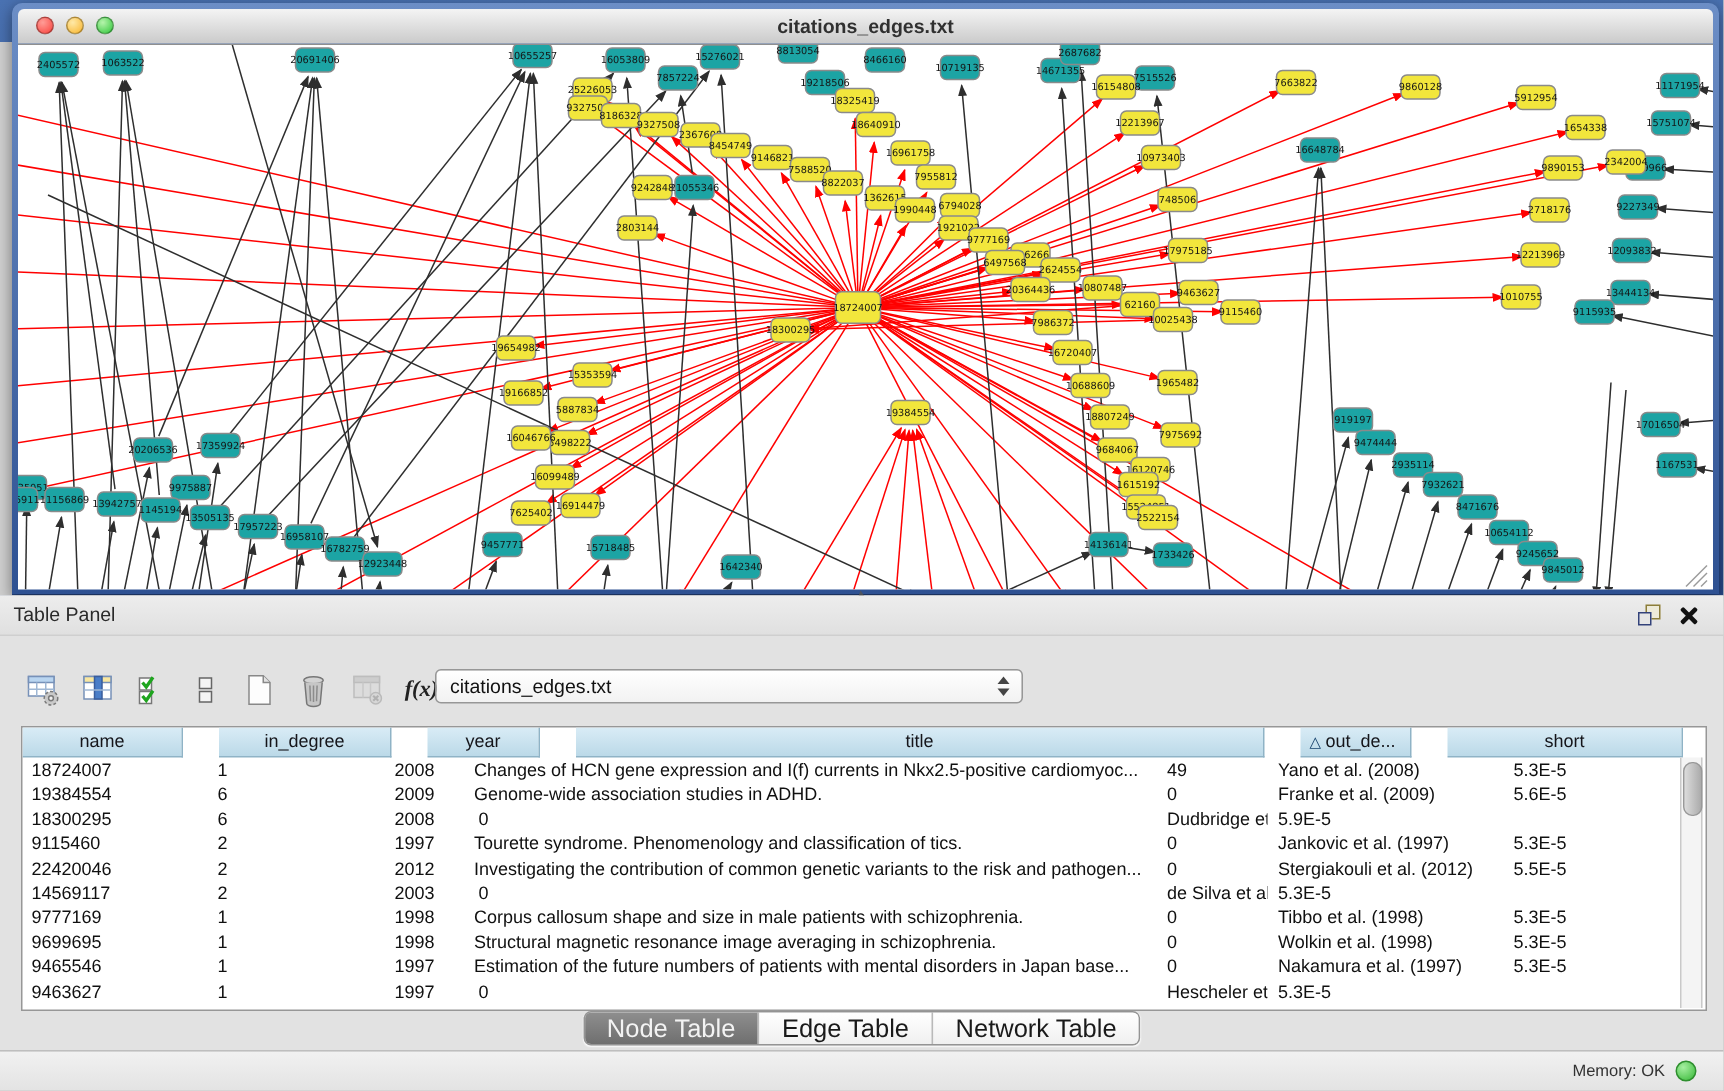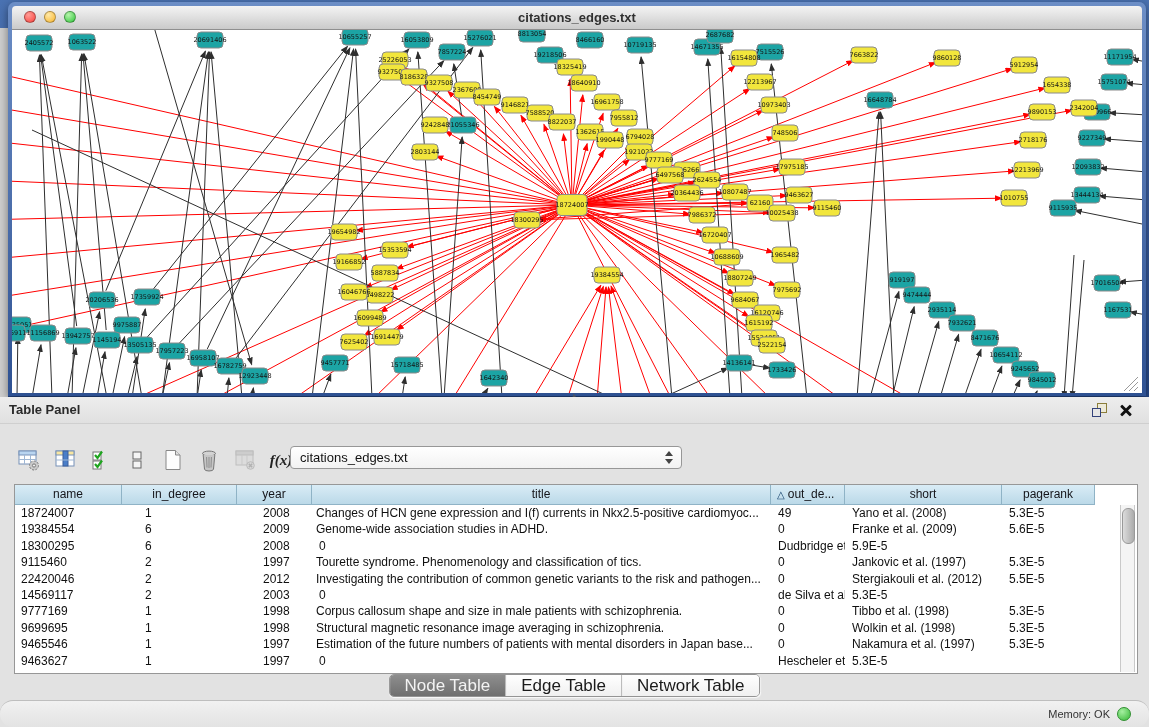--- a/index.html
+++ b/index.html
@@ -25,21 +25,21 @@
   .light.red{background:radial-gradient(circle at 35% 30%,#FF9D97,#F9423C);}
   .light.yellow{background:radial-gradient(circle at 35% 30%,#FFE9A8,#F8B42B);}
   .light.green{background:radial-gradient(circle at 35% 30%,#B6F4AC,#2FC639);}
   .net-canvas{position:relative;height:calc(100% - 23px);background:#FFFFFF;overflow:hidden;}
   .net-canvas svg{display:block;}
 
   
   .table-panel{position:absolute;left:0;top:397px;width:1149px;height:330px;background:#E2E2E2;}
   .panel-title-row{position:absolute;left:0;top:0;width:100%;height:26px;
                    background:linear-gradient(180deg,#EDEDED,#E0E0E0);border-bottom:1px solid #CFCFCF;}
-  .panel-title{position:absolute;left:9px;top:5px;font-size:13px;color:#2A2A2A;font-weight:bold;}
+  .panel-title{position:absolute;left:9px;top:5px;font-size:13px;color:#2A2A2A;}
   .float-btn{position:absolute;right:42px;top:6px;width:15px;height:14px;cursor:pointer;}
   .float-btn .sq1{position:absolute;right:0;top:0;width:8px;height:8px;border:1px solid #8B7D3A;background:#EDEAD8;}
   .float-btn .sq2{position:absolute;left:0;bottom:0;width:7px;height:7px;border:1px solid #33427A;background:#E6E6E6;}
   .close-btn{position:absolute;right:16px;top:6px;width:14px;height:14px;cursor:pointer;}
   .close-btn span{position:absolute;left:0;top:6px;width:14px;height:3px;background:#111;border-radius:1px;}
   .close-btn span:nth-child(1){transform:rotate(45deg);}
   .close-btn span:nth-child(2){transform:rotate(-45deg);}
 
   
   .mouse-cursor{position:absolute;left:572px;top:-3px;width:0;height:0;
@@ -59,21 +59,21 @@
          padding-left:9px;cursor:pointer;}
   .combo .stepper{position:absolute;right:8px;top:4px;display:flex;flex-direction:column;gap:3px;}
   .combo .up{width:0;height:0;border-left:4px solid transparent;border-right:4px solid transparent;
              border-bottom:5px solid #444;}
   .combo .down{width:0;height:0;border-left:4px solid transparent;border-right:4px solid transparent;
                border-top:5px solid #444;}
 
   
   .table-wrap{position:absolute;left:14px;top:87px;width:1122px;height:188px;
               background:#fff;border:1px solid #979797;overflow:hidden;}
-  .thead{display:grid;grid-template-columns:107px 115px 75px 459px 74px 157px 93px;height:20px;}
+  .thead{display:grid;grid-template-columns:107px 115px 75px 459px 74px 157px 93px;height:20px;gap:24px;}
   .th{background:linear-gradient(180deg,#D9ECF6,#BBD9E8);border-right:1px solid #8FB3C6;
       border-bottom:1px solid #8FB3C6;font-size:12px;color:#15151a;text-align:center;
       line-height:19px;white-space:nowrap;overflow:hidden;cursor:pointer;box-sizing:border-box;}
   .th.sorted{text-align:left;padding-left:6px;}
   .th .tri{font-size:10px;color:#14406B;margin-right:3px;}
   .trow{display:grid;grid-template-columns:107px 115px 75px 459px 74px 157px 93px;height:16.4px;
         font-size:12px;color:#101010;cursor:default;}
   .td{white-space:nowrap;overflow:hidden;line-height:16.4px;}
   .td.c0{padding-left:6px;}  .td.c1{padding-left:23px;} .td.c2{padding-left:26px;}
   .td.c3{padding-left:4px;}  .td.c4{padding-left:7px;}  .td.c5{padding-left:7px;}
@@ -88,21 +88,21 @@
         border:1px solid #949494;border-radius:5px;overflow:hidden;
         box-shadow:0 1px 1px rgba(255,255,255,.8), inset 0 1px 0 rgba(255,255,255,.5);}
   .tab{height:21px;line-height:21px;padding:0 15px;font-size:17px;cursor:pointer;
        background:linear-gradient(180deg,#FFFFFF,#F0F0F0);color:#1a1a1a;border-left:1px solid #B9B9B9;}
   .tab:first-child{border-left:none;}
   .tab.selected{background:linear-gradient(180deg,#8E8E8E,#6F6F6F);color:#F3F3F3;border-left:none;}
 
   
   .statusbar{position:absolute;left:0;top:303px;width:100%;height:27px;
              background:linear-gradient(180deg,#F1F1F1,#E3E3E3);border-top:1px solid #BEBEBE;
-             box-sizing:border-box;border-radius:13px;}
+             box-sizing:border-box;}
   .mem{position:absolute;right:18px;top:6px;display:flex;align-items:center;gap:7px;}
   .mem-label{font-size:11px;color:#333;}
   .mem-dot{width:14px;height:14px;border-radius:50%;border:1px solid #2F8F2F;box-sizing:border-box;
            background:radial-gradient(circle at 35% 30%,#A5EFA0,#37B837);}
 </style>
 </head>
 <body>
 
 <div class="desktop"></div>
 <div class="left-strip"></div>

